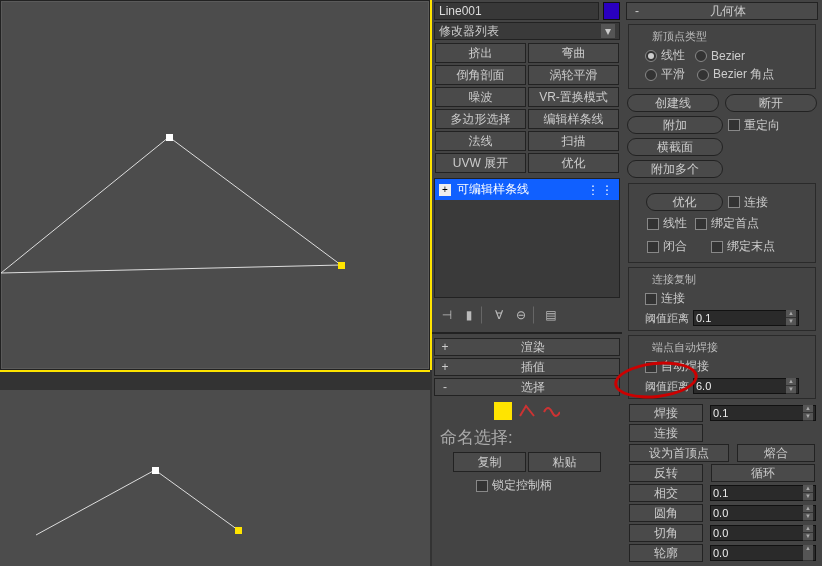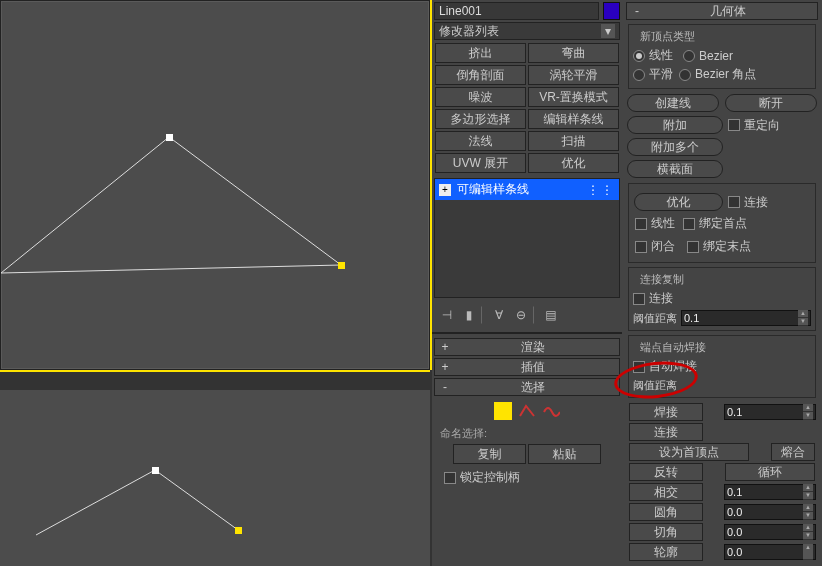--- a/index.html
+++ b/index.html
@@ -72,24 +72,24 @@
     display:flex; align-items:center; background:#4a4a4a;
     border:1px solid #222; height:18px; padding:0 4px; margin:2px 2px;
     color:#ccc;
   }
   .rollhdr .pm { width:12px; text-align:center; margin-right:auto;}
   .rollhdr .ttl { flex:1; text-align:center;}
   .sel-icons { display:flex; gap:6px; justify-content:center; padding:4px 0;}
   .si { width:18px; height:18px; background:#555; }
   .si.active { background:#ffe400; }
   .si.red { background:none; }
-  .lbl { color:#aaa; font-size:11px; padding:2px 8px;}
+  .lbl { color:#aaa; font-size:17px; padding:2px 8px;}
   
   .group {
-    border:1px solid #2a2a2a; margin:4px 6px; padding:4px 4px;
+    border:1px solid #2a2a2a; margin:4px 6px; padding:4px 16px;
   }
   .group-title {
     color:#bbb; font-size:11px; margin:-12px 0 2px 4px;
     background:#444; display:inline-block; padding:0 3px;
   }
   .radio-row, .chk-row { display:flex; align-items:center; gap:4px; padding:1px 0; }
   .radio, .chk {
     width:12px; height:12px; border:1px solid #888; background:#333;
     display:inline-block; position:relative;
   }
@@ -100,21 +100,21 @@
   }
   .pair { display:flex; gap:4px; margin:2px 4px;}
   .pair .btn { flex:1; height:18px;border-radius:9px;}
   .num {
     display:flex; background:#2a2a2a; border:1px solid #111; height:16px;
     align-items:center; padding:0 2px; color:#eee; font-size:11px;justify-content:space-between;
   }
   .spinner { width:10px; background:#555; height:16px; margin-left:auto;
     display:flex; flex-direction:column;}
   .spinner div{ flex:1; border-bottom:1px solid #333; font-size:6px; text-align:center; color:#aaa;}
-  .kv { display:flex; align-items:center; gap:20px; margin:0 6px;}
+  .kv { display:flex; align-items:center; gap:6px; margin:0 6px;}
   .kv .btn{ width:74px; height:18px;}
   .kv .num{ flex:1;}
   .redcircle {
     position:absolute; border:3px solid #cc0000; border-radius:50%;
     width:84px; height:36px; pointer-events:none;
     transform: rotate(-6deg);
   }
 </style>
 </head>
 <body>
@@ -213,21 +213,21 @@
           <path d="M2 10 Q6 2 10 10 T18 10" fill="none" stroke="#cc3333" stroke-width="2"></path>
         </svg>
     </div>
   </div>
 
   <div class="lbl">命名选择:</div>
   <div class="row" style="margin:0 20px;">
     <div class="btn">复制</div>
     <div class="btn">粘贴</div>
   </div>
-  <div class="chk-row" style="padding:4px 12px;">
+  <div class="chk-row" style="padding:4px 12px;margin-left:32px;">
     <span class="chk"></span>
     <span>锁定控制柄</span>
   </div>
 </div>
 
 <div class="panel panelB">
 
   <div class="rollhdr" style="margin:2px 4px;">
     <span class="pm">-</span>
     <span class="ttl">几何体</span>
@@ -238,21 +238,21 @@
     <div style="display:flex; gap:10px;">
       <div class="radio-row">
           <span class="radio checked"></span>
           <span>线性</span>
         </div>
       <div class="radio-row">
           <span class="radio"></span>
           <span>Bezier</span>
         </div>
     </div>
-    <div style="display:flex; gap:6px;">
+    <div style="display:flex; gap:12px;">
       <div class="radio-row">
           <span class="radio"></span>
           <span>平滑</span>
         </div>
       <div class="radio-row">
           <span class="radio"></span>
           <span>Bezier 角点</span>
         </div>
     </div>
   </div>
@@ -262,25 +262,25 @@
     <div class="btn">断开</div>
   </div>
   <div class="pair">
     <div class="btn">附加</div>
     <div style="flex:1; display:flex; align-items:center; gap:4px;">
       <span class="chk"></span>
       <span>重定向</span>
     </div>
   </div>
   <div class="pair">
+    <div class="btn">横截面</div>
+    <div style="flex:1"></div>
+  </div>
+  <div class="pair">
     <div class="btn">附加多个</div>
-    <div style="flex:1"></div>
-  </div>
-  <div class="pair">
-    <div class="btn">横截面</div>
     <div style="flex:1"></div>
   </div>
 
   <div class="group" style="padding-top:8px;">
     <div class="pair" style="margin:0;">
       <div class="btn">优化</div>
       <div style="flex:1; display:flex; align-items:center; gap:4px;">
         <span class="chk"></span>
         <span>连接</span>
       </div>
@@ -288,21 +288,21 @@
     <div style="display:flex; gap:8px; padding:2px 2px;">
       <div class="chk-row">
           <span class="chk"></span>
           <span>线性</span>
         </div>
       <div class="chk-row">
           <span class="chk"></span>
           <span>绑定首点</span>
         </div>
     </div>
-    <div style="display:flex; gap:12px; padding:2px 2px;">
+    <div style="display:flex; gap:24px; padding:2px 2px;">
       <div class="chk-row">
           <span class="chk"></span>
           <span>闭合</span>
         </div>
       <div class="chk-row">
           <span class="chk"></span>
           <span>绑定末点</span>
         </div>
     </div>
   </div>
@@ -326,38 +326,45 @@
   </div>
 
   <div class="group">
     <span class="group-title">端点自动焊接</span>
     <div class="chk-row">
         <span class="chk"></span>
         <span>自动焊接</span>
       </div>
     <div style="display:flex; align-items:center; gap:4px; margin-top:2px;">
       <span style="font-size:11px;">阈值距离</span>
+      <div class="num" style="flex:1;">
+        <span>6.0</span>
+        <div class="spinner">
+            <div>▲</div>
+            <div>▼</div>
+          </div>
+      </div>
     </div>
   </div>
 
   <div class="kv">
     <div class="btn">焊接</div>
     <div class="num">
         <span>0.1</span>
         <div class="spinner">
           <div>▲</div>
           <div>▼</div>
         </div>
       </div>
   </div>
   <div class="kv">
     <div class="btn">连接</div>
   </div>
   <div class="kv">
-    <div class="btn" style="width:120px">设为首顶点</div>
+    <div class="btn" style="width:100px">设为首顶点</div>
     <div class="btn" style="flex:1">熔合</div>
   </div>
   <div class="kv">
     <div class="btn">反转</div>
     <div class="btn" style="flex:1">循环</div>
   </div>
   <div class="kv">
     <div class="btn">相交</div>
     <div class="num">
         <span>0.1</span>

